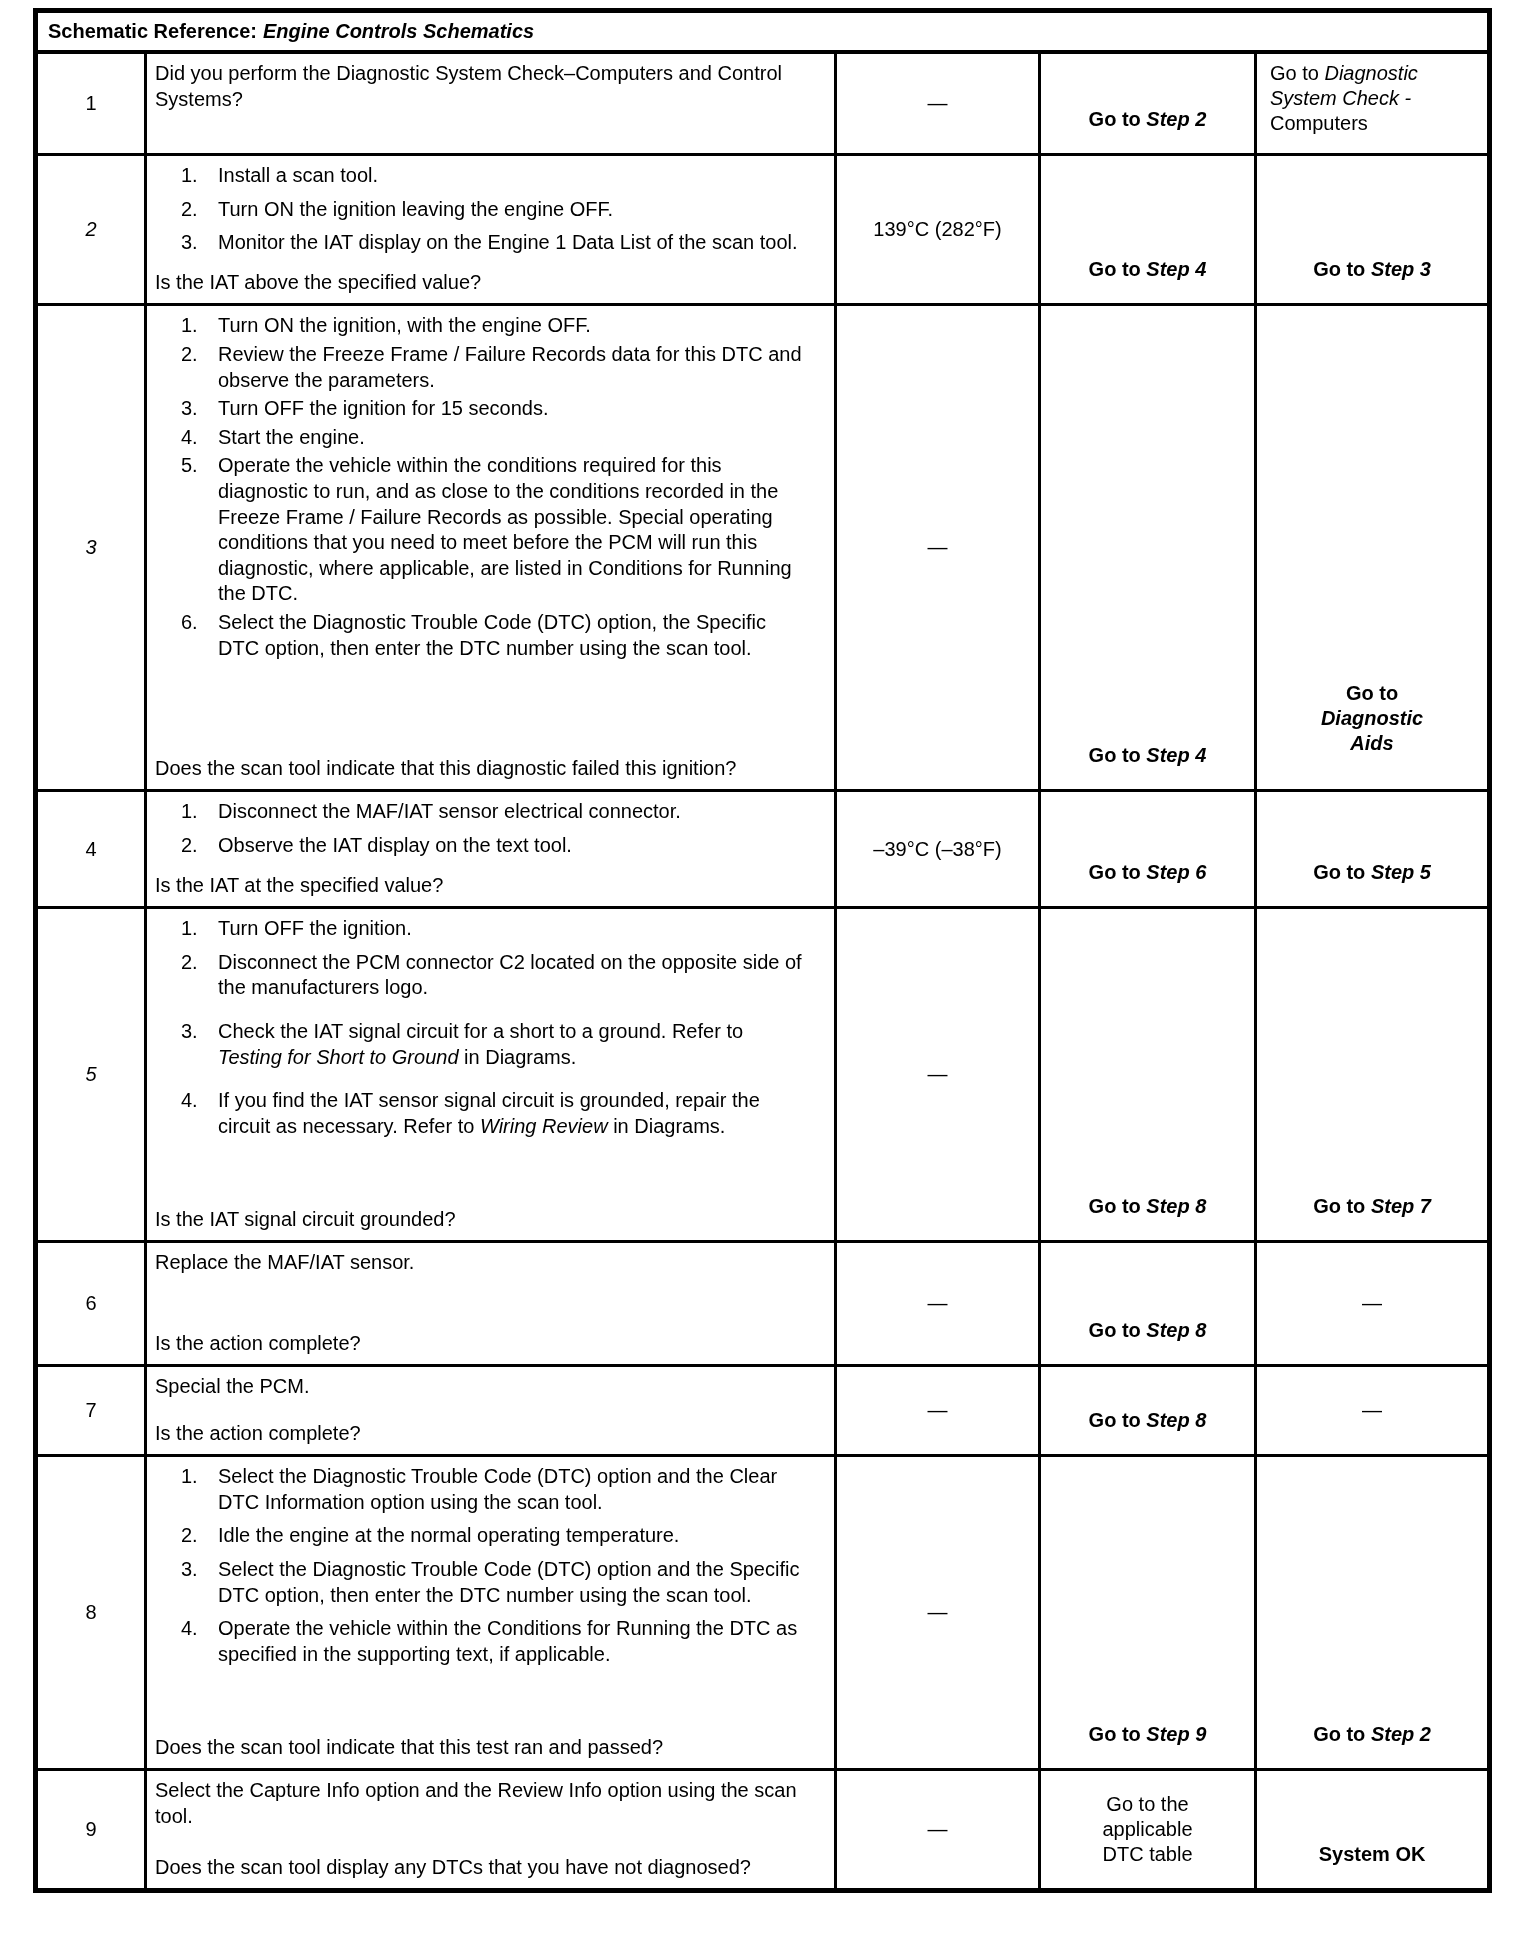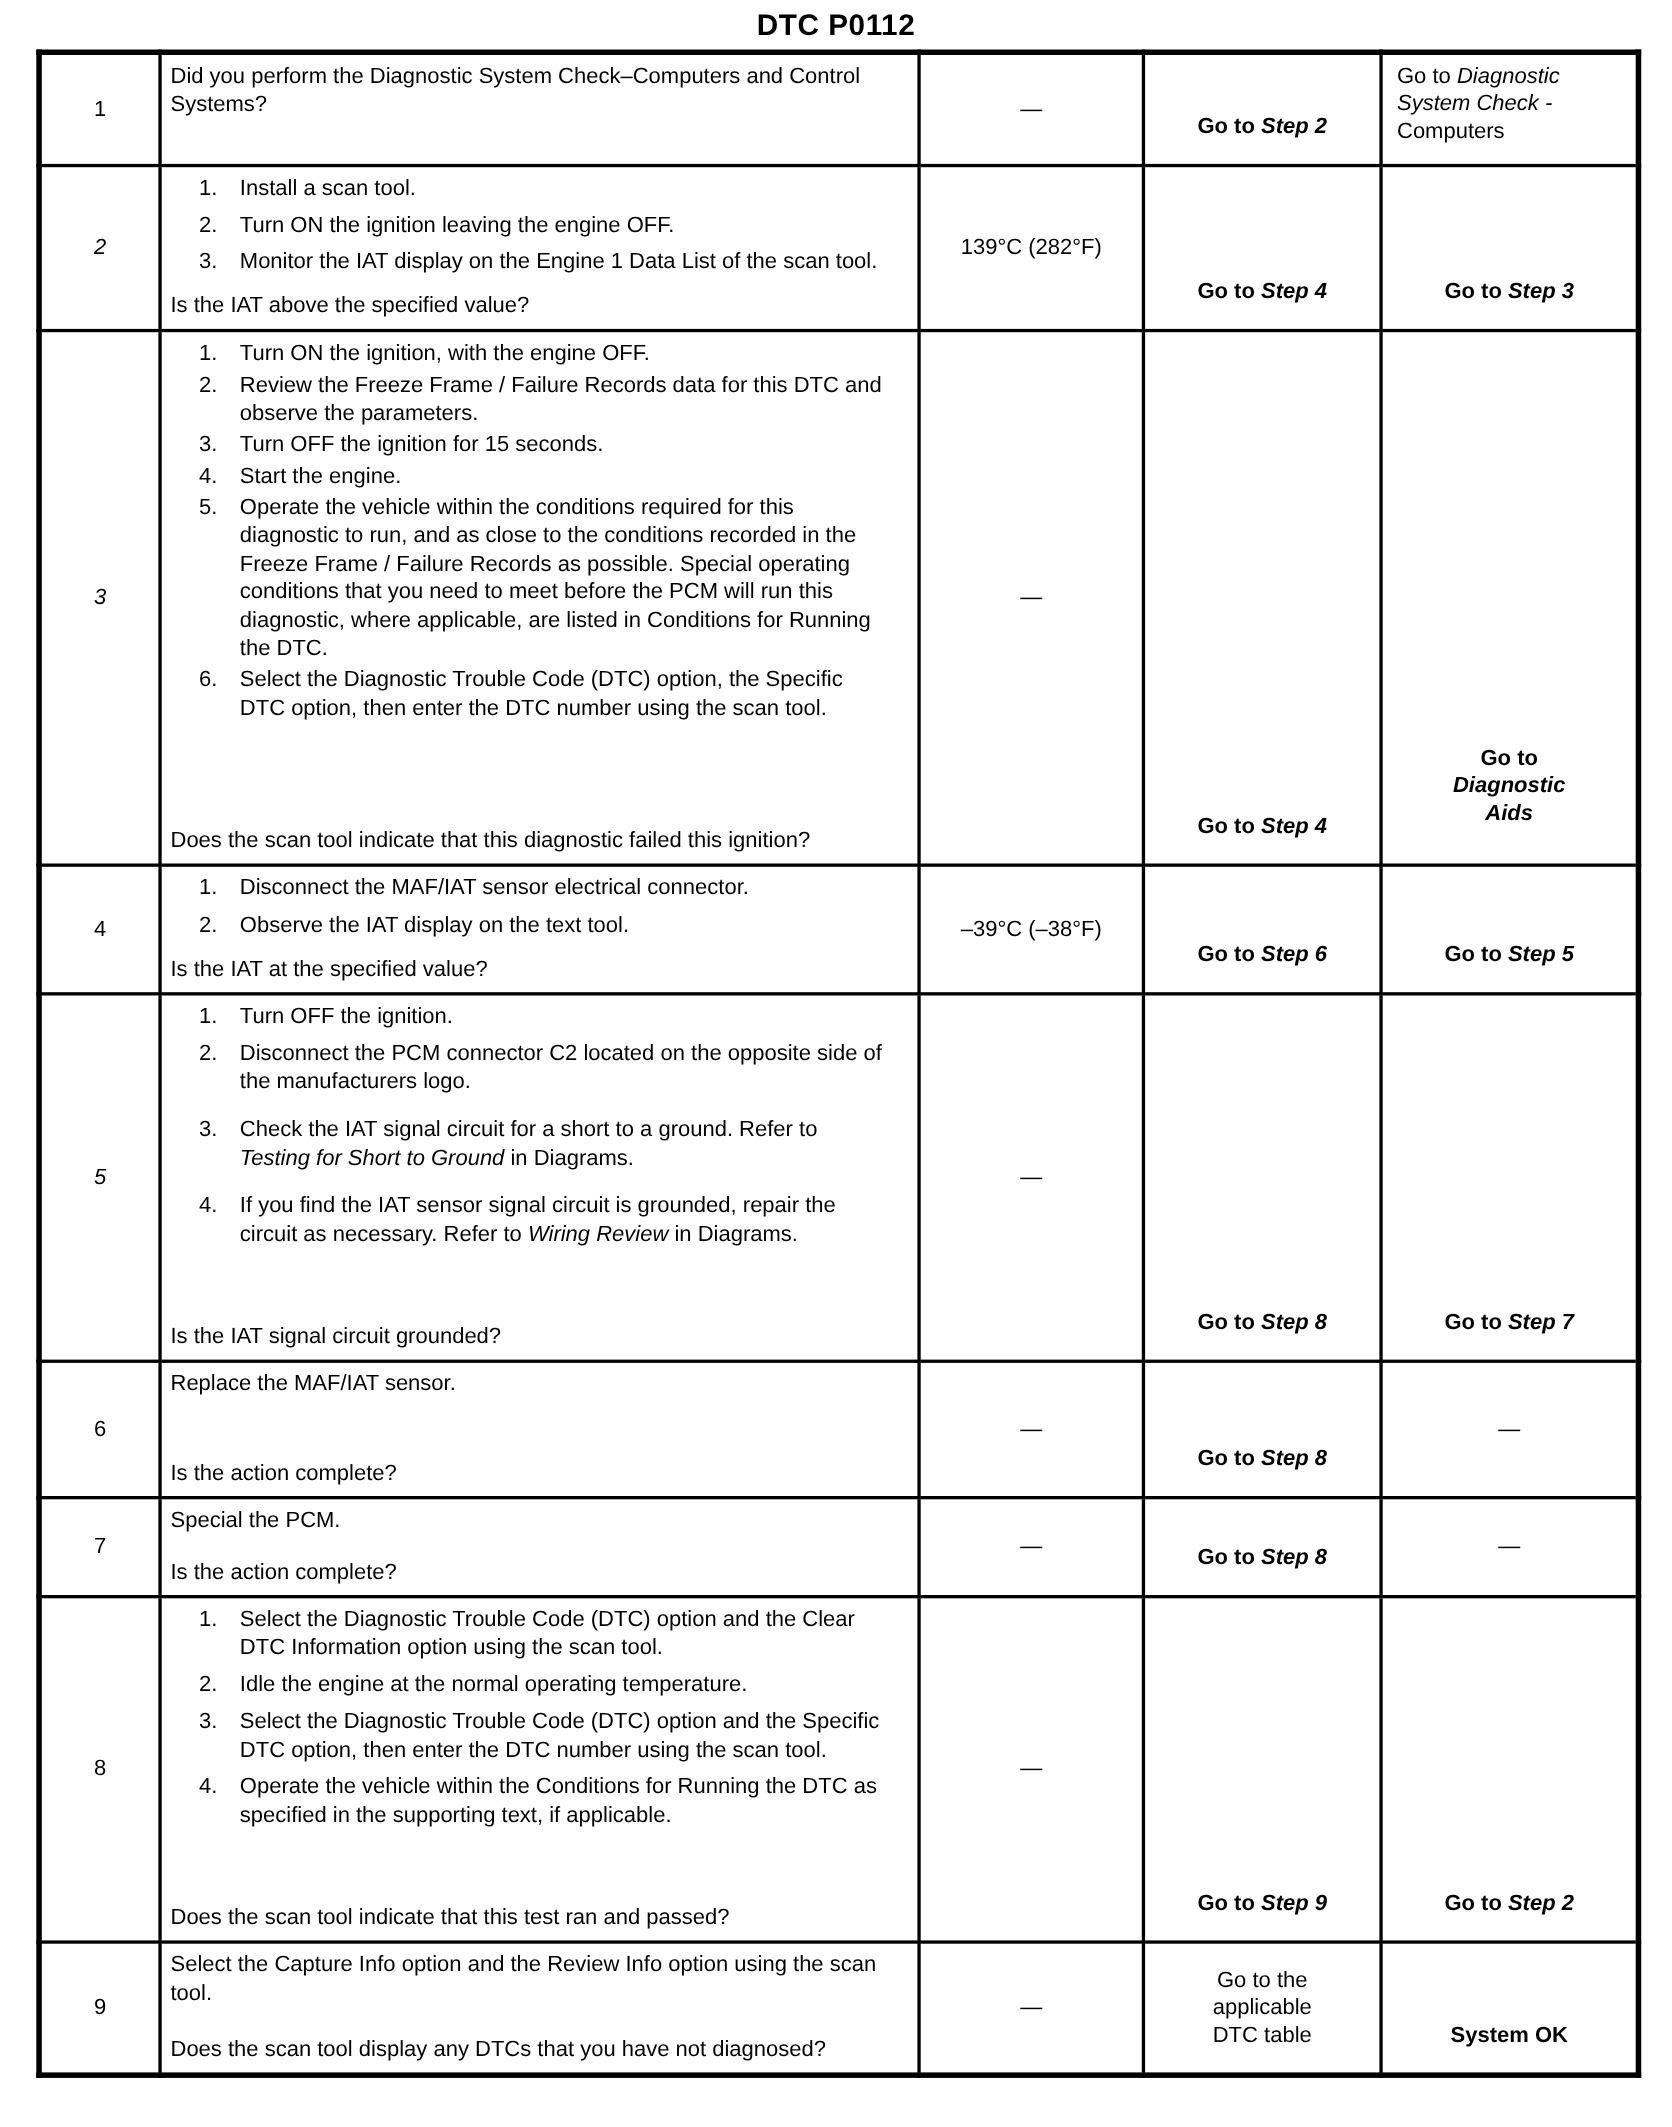--- a/index.html
+++ b/index.html
@@ -87,33 +87,37 @@
   td.no.leftal { text-align: left; padding-left: 13px; }
   .w140 { max-width: 140px; margin: 12px auto; }
   .w130 { max-width: 122px; margin: 0 auto; }
   .w175 { max-width: 178px; }
   .dash { font-size: 20px; }
 </style>
 </head>
 <body>
 
 <div class="page">
-  <div class="doc-title">DTC P0112</div>
 
   <table class="dtc">
     <colgroup>
       <col class="c-step">
         <col class="c-action">
         <col class="c-values">
         <col class="c-yes">
         <col class="c-no">
     </colgroup>
 
     <tbody>
 
+    <tr>
+      <td class="schem" colspan="5">
+        <span>Schematic Reference:</span><span class="ital">Engine Controls Schematics</span>
+      </td>
+    </tr>
 
     <tr class="r1">
       <td class="stepcol">1</td>
       <td class="action">
         <div class="acell">
           <div class="text1">Did you perform the Diagnostic System Check–Computers and Control Systems?</div>
         </div>
       </td>
       <td class="values vmid"><span class="dash">—</span></td>
       <td class="yes vbot"><span class="goto"><span>Go to </span><span class="ital">Step 2</span></span></td>

